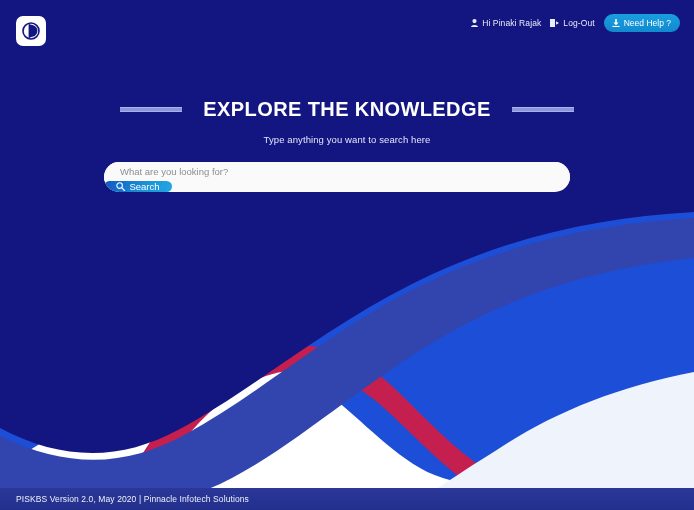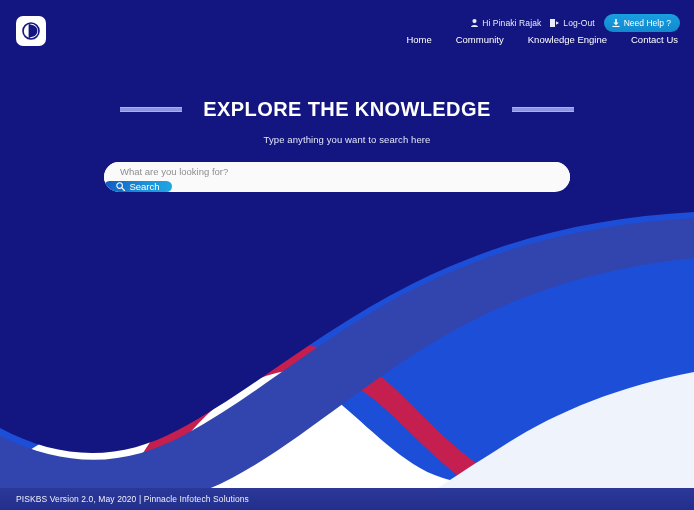--- a/index.html
+++ b/index.html
@@ -218,26 +218,20 @@
 
     <button class="help-btn">
       <svg width="8" height="8" viewBox="0 0 8 8">
         <path d="M3.2 0 L4.8 0 L4.8 3.4 L6.6 3.4 L4 6.2 L1.4 3.4 L3.2 3.4 Z" fill="#ffffff"></path>
         <rect x="0.4" y="6.9" width="7.2" height="1.1" fill="#ffffff"></rect>
       </svg>
       <span>Need Help ?</span>
     </button>
   </div>
 
-  <div class="nav-row">
-    <a class="nav-link" href="#">Home</a>
-    <a class="nav-link" href="#">Community</a>
-    <a class="nav-link" href="#">Knowledge Engine</a>
-    <a class="nav-link" href="#">Contact Us</a>
-  </div>
 
   <div class="hero">
     <div class="headline-row">
       <span class="deco-line"></span>
       <h1 class="headline">EXPLORE THE KNOWLEDGE</h1>
       <span class="deco-line"></span>
     </div>
     <div class="subtitle">Type anything you want to search here</div>
   </div>
 

